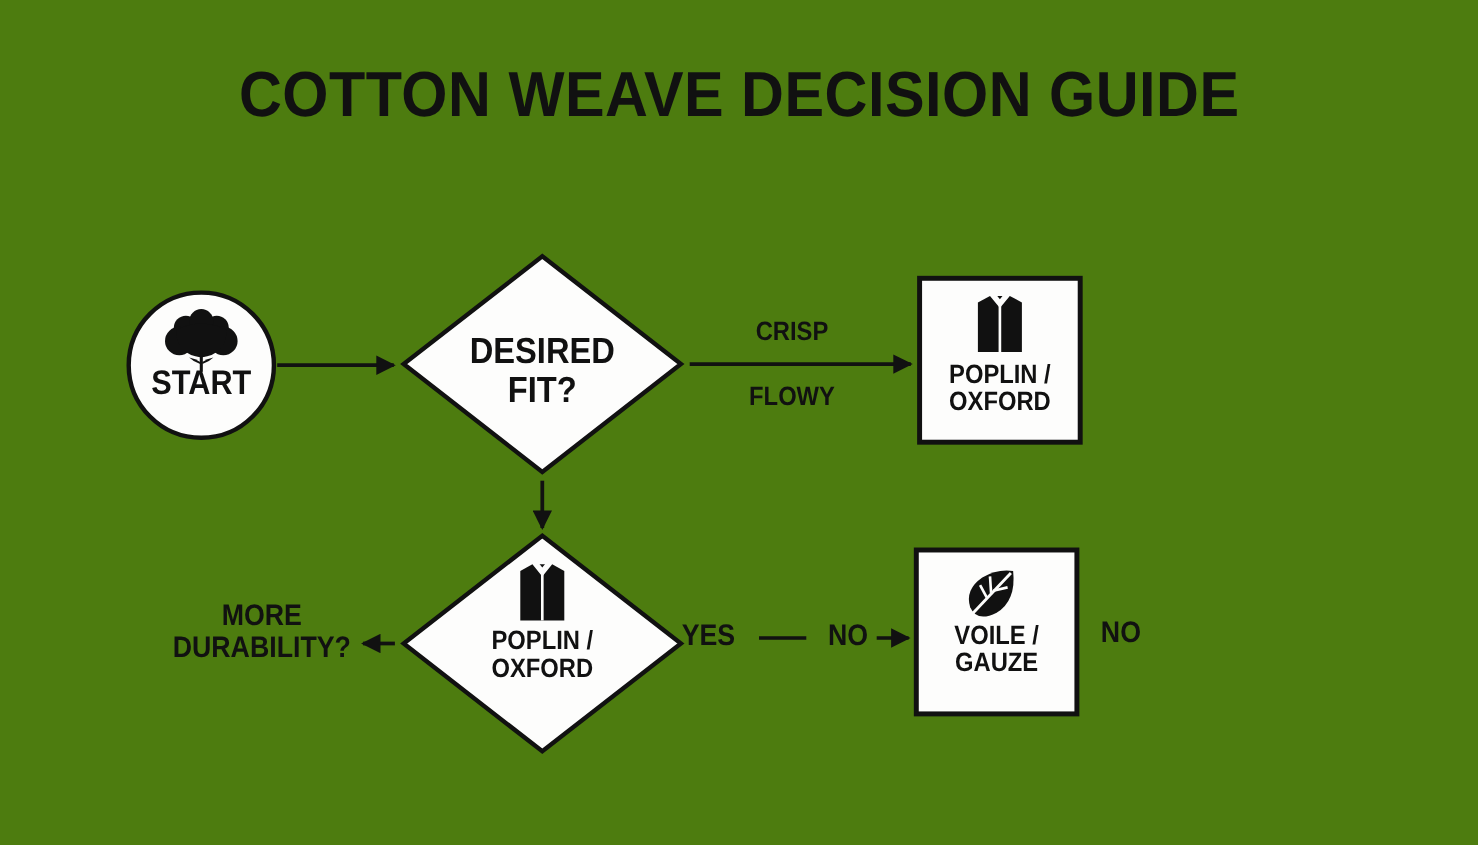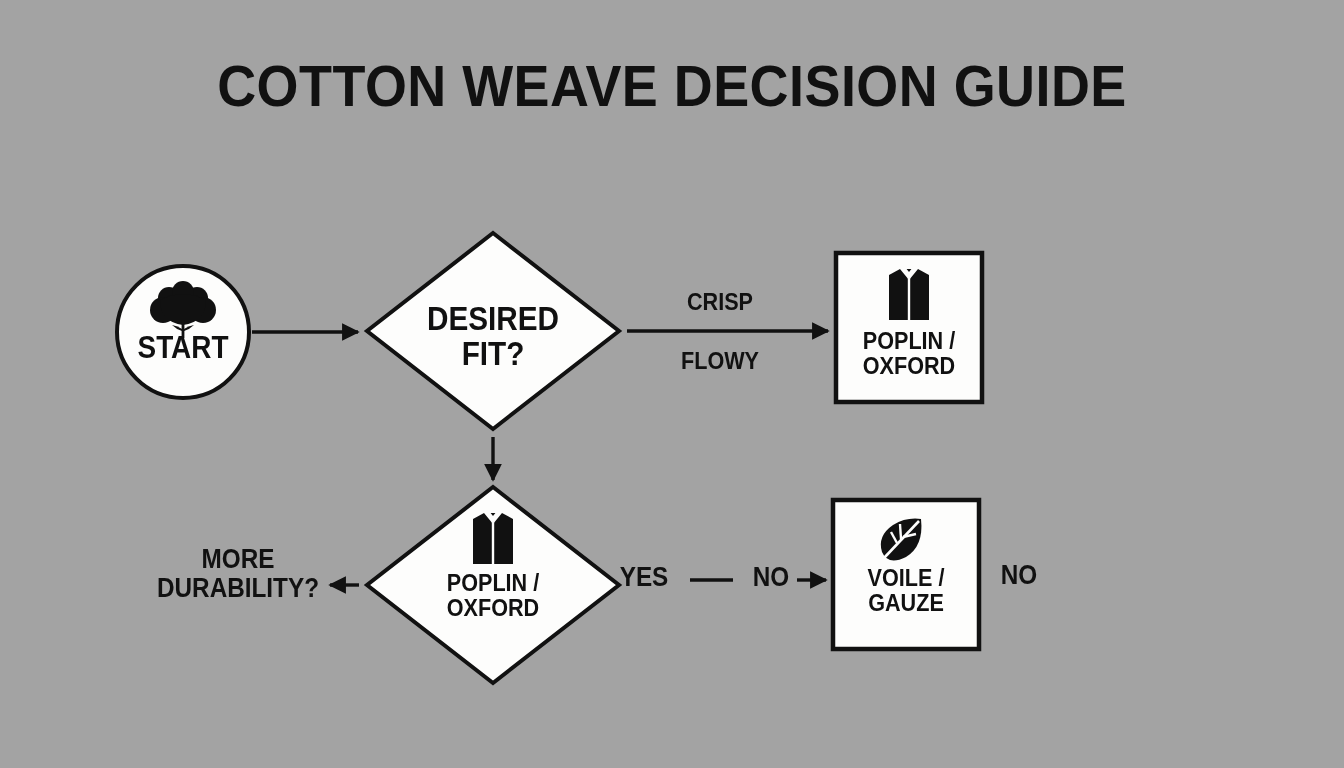--- a/index.html
+++ b/index.html
@@ -4,21 +4,21 @@
 <style>
   html, body {
     margin: 0;
     padding: 0;
     background: #fdfdfc;
   }
   #canvas {
     position: relative;
     width: 1344px;
     height: 768px;
-    background: #a3a3a3;
+    background: #4d7c0f;
     font-family: "Liberation Sans", sans-serif;
     overflow: hidden;
   }
   #title {
     position: absolute;
     left: 0;
     top: 52px;
     width: 1344px;
     text-align: center;
     font-family: "Liberation Sans", sans-serif;

